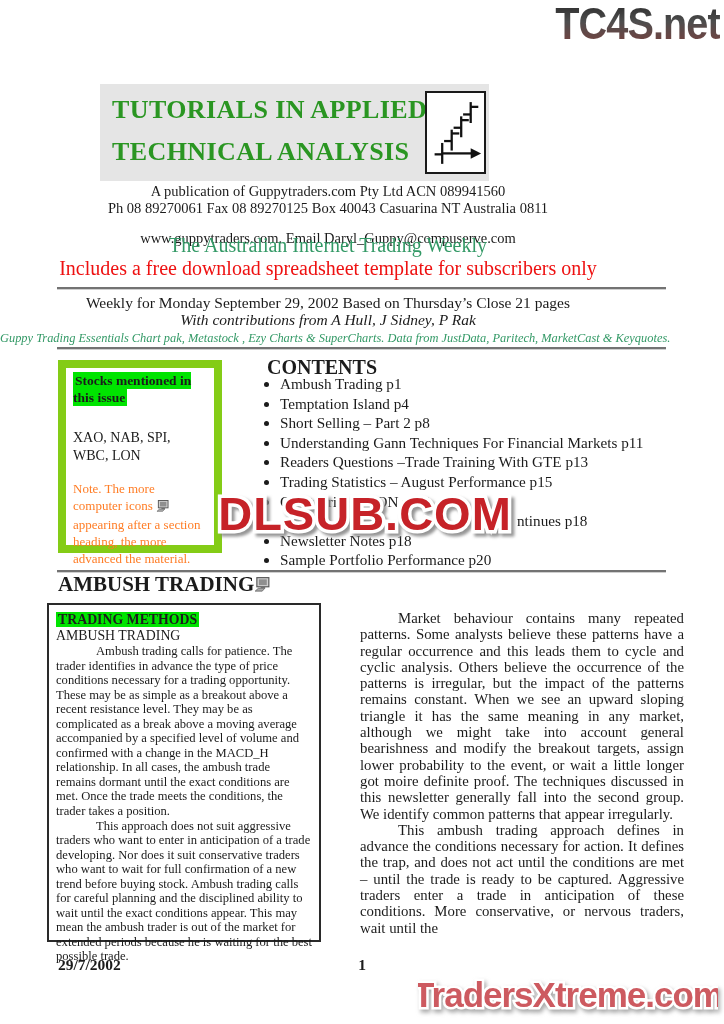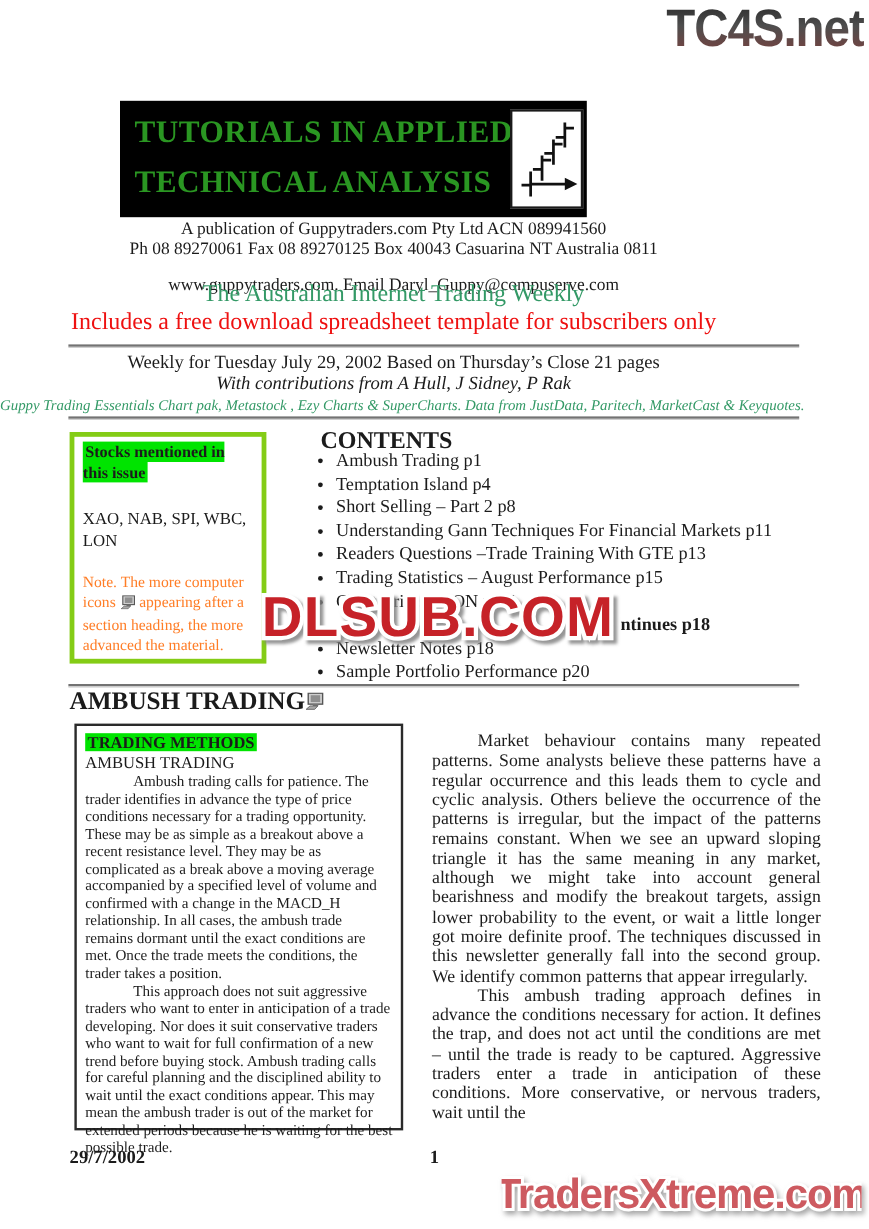--- a/index.html
+++ b/index.html
@@ -7,64 +7,64 @@
         font-family:"Liberation Serif",serif;color:#1b1b1b;}
   .abs{position:absolute;}
 
   
   .tc4s{top:0px;right:4px;font-family:"Liberation Sans",sans-serif;font-weight:900;
         font-size:44px;line-height:48px;letter-spacing:-1px;transform:scaleX(.9);transform-origin:top right;
         background:linear-gradient(180deg,#2f2f2f 10%,#4e4e4e 45%,#6d4543 82%,#835a55 100%);
         -webkit-background-clip:text;background-clip:text;color:transparent;-webkit-text-fill-color:transparent;}
 
   
-  .title-block{left:100px;top:84px;width:389px;height:97px;background:#000000;}
+  .title-block{left:100px;top:84px;width:389px;height:97px;background:#e5e5e5;}
   .title-lines{position:absolute;left:12px;top:5px;font-weight:bold;font-size:26px;line-height:42px;
                color:var(--title-green,#2a9622);letter-spacing:.4px;white-space:nowrap;}
   .logo-box{position:absolute;right:3px;top:7px;width:57px;height:79px;background:#ffffff;border:2px solid #1a1a1a;}
   .logo-box svg{width:100%;height:100%;}
 
   .cline{left:0;width:656px;text-align:center;white-space:nowrap;}
   .pub{font-size:14.5px;line-height:17px;}
   .pub1{top:183px;} .pub2{top:200px;} .pub3{top:230px;}
   .tagline{top:234px;font-size:20px;color:var(--accent-green,#339966);}
   .redline{top:257px;font-size:20px;color:var(--alert-red,#ee1111);}
 
   .rule{left:57px;width:609px;height:0;border-top:2px solid #737373;border-bottom:1px solid #cfcfcf;}
   .hr1{top:287px;} .hr2{top:347px;} .hr3{top:570px;}
 
   .issue-date{top:294px;font-size:15.5px;}
   .contrib{top:311px;font-size:15.5px;font-style:italic;}
   .tools{top:331px;font-size:12.4px;font-style:italic;color:var(--accent-green,#339966);}
 
   
-  .stocks-box{left:58px;top:360px;width:164px;height:193px;border:4px solid #84cc16;
+  .stocks-box{left:58px;top:360px;width:164px;height:193px;border:8px solid #84cc16;
               box-sizing:border-box;padding:5px 7px;font-size:13px;}
   .stocks-title{display:inline;font-weight:bold;font-size:13.5px;line-height:16.5px;
                 background:var(--highlight-green,#00e400);padding:1px 2px;}
   .stocks-list{margin-top:23px;font-size:14px;line-height:18px;}
   .stocks-note{margin-top:15px;color:var(--note-orange,#ff7d26);font-size:13px;line-height:17px;}
   .pc-icon{display:inline-block;vertical-align:-2px;}
 
   
   .contents-heading{left:234px;top:356px;font-weight:bold;font-size:20px;margin-left:33px;}
   ul.contents{left:256px;top:374px;width:414px;margin:0;padding:0 0 0 24px;list-style:disc outside;}
   ul.contents li{font-size:15.2px;line-height:19.6px;white-space:nowrap;}
-  ul.contents li:nth-child(8){list-style:none;font-weight:bold;}
+  ul.contents li:nth-child(8){list-style:none;}
   ul.contents li:nth-child(8) span{margin-left:237px;}
 
   
   .dlsub{left:200px;top:481px;filter:drop-shadow(3px 3px 1.5px rgba(130,130,130,.85));}
   .dlsub text{font-family:"Liberation Sans",sans-serif;font-weight:900;font-size:47px;letter-spacing:1px;
               fill:var(--watermark-red,#c62228);stroke:#ffffff;stroke-width:7px;paint-order:stroke;}
 
   
   .article-heading{left:58px;top:572px;font-weight:bold;font-size:21px;white-space:nowrap;}
   .article-heading .pc-icon{vertical-align:-1px;}
-  .sidebar-box{left:62px;top:603px;width:274px;height:339px;border:2px solid #2a2a2a;
+  .sidebar-box{left:47px;top:603px;width:274px;height:339px;border:2px solid #2a2a2a;
                box-sizing:border-box;padding:5px 7px;}
   .sidebar-category{display:inline;font-weight:bold;font-size:13.8px;background:var(--highlight-green,#00e400);padding:0 2px;}
   .sidebar-sub{font-size:13.8px;line-height:16px;}
   .sidebar-box p{margin:0;font-size:12.6px;line-height:14.55px;text-indent:40px;text-align:left;}
   .body-col{left:360px;top:610px;width:324px;}
   .body-col p{margin:0;font-size:14.8px;line-height:16.3px;text-align:justify;text-indent:38px;}
 
   
   .footer-date{left:58px;top:956px;font-weight:bold;font-size:15.5px;}
   .footer-page{left:58px;top:956px;width:608px;text-align:center;font-weight:bold;font-size:15.5px;}
@@ -106,21 +106,21 @@
   </div>
 
   <div class="abs cline pub pub1">A publication of Guppytraders.com Pty Ltd ACN 089941560</div>
   <div class="abs cline pub pub2">Ph 08 89270061  Fax 08 89270125  Box 40043 Casuarina NT Australia  0811</div>
   <div class="abs cline pub pub3">www.guppytraders.com.  Email  Daryl_Guppy@compuserve.com</div>
   <div class="abs cline tagline">The Australian Internet Trading Weekly</div>
   <div class="abs cline redline">Includes a free download spreadsheet template for subscribers only</div>
 
   <div class="abs rule hr1"></div>
 
-  <div class="abs cline issue-date">Weekly for Tuesday July 29, 2002 Based on Thursday’s Close 21 pages</div>
+  <div class="abs cline issue-date">Weekly for Monday September 29, 2002 Based on Thursday’s Close 21 pages</div>
   <div class="abs cline tools">Guppy Trading Essentials Chart pak, Metastock , Ezy Charts &amp; SuperCharts. Data from JustData, Paritech, MarketCast &amp; Keyquotes.</div>
   <div class="abs cline contrib">With contributions from A Hull, J Sidney,  P Rak</div>
 
   <div class="abs rule hr2"></div>
 
   <div class="abs stocks-box">
     <span class="stocks-title">Stocks mentioned in this issue</span>
     <div class="stocks-list">XAO, NAB, SPI, WBC, LON</div>
     <div class="stocks-note"><span>Note. The more computer icons </span><span class="pc-icon"><svg width="13" height="12" viewBox="0 0 14 13" aria-hidden="true">
             <rect x="2.5" y="0.5" width="10.5" height="8" fill="#cfcfcf" stroke="#555"></rect>

